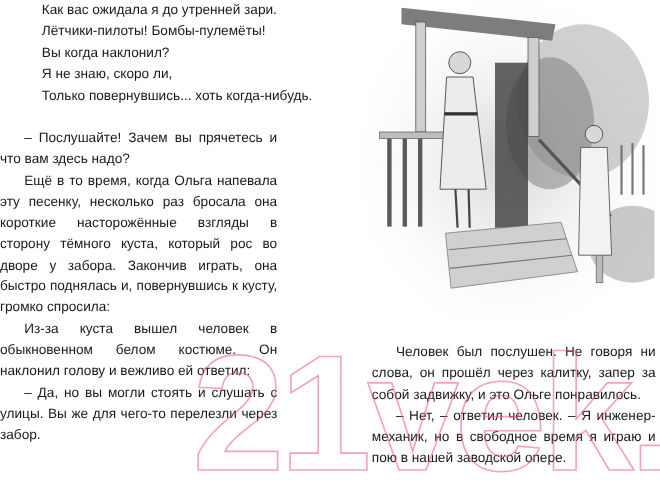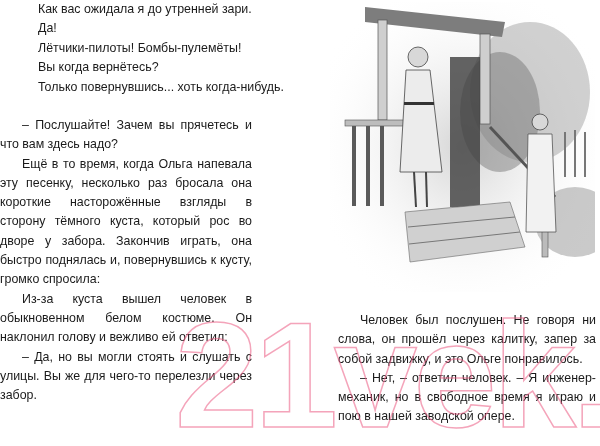--- a/index.html
+++ b/index.html
@@ -21,23 +21,23 @@
   .watermark { position:absolute; left:175px; top:300px; font-size:150px; font-weight:bold;
                color:transparent; -webkit-text-stroke:1.5px rgba(235,90,130,0.55);
                letter-spacing:-4px; line-height:150px; pointer-events:none; white-space:nowrap; }
 </style>
 </head>
 <body>
 
 <div class="page page-left">
   <div class="poem">
     <div>Как вас ожидала я до утренней зари.</div>
-    <div>Да!</div>
     <div>Лётчики-пилоты! Бомбы-пулемёты!</div>
-    <div>Вы когда вернётесь?</div>
+    <div>Вы когда наклонил?</div>
+    <div>Я не знаю, скоро ли,</div>
     <div>Только повернувшись... хоть когда-нибудь.</div>
   </div>
   <div class="prose prose-left">
     <p>– Послушайте! Зачем вы прячетесь и что вам здесь надо?</p>
     <p>Ещё в то время, когда Ольга напевала эту песенку, несколько раз бросала она короткие насторожённые взгляды в сторону тёмного куста, который рос во дворе у забора. Закончив играть, она быстро поднялась и, повернувшись к кусту, громко спросила:</p>
     <p>Из-за куста вышел человек в обыкновенном белом костюме. Он наклонил голову и вежливо ей ответил:</p>
     <p>– Да, но вы могли стоять и слушать с улицы. Вы же для чего-то перелезли через забор.</p>
 
   </div>
   <div class="pagenum pn-left">14</div>

